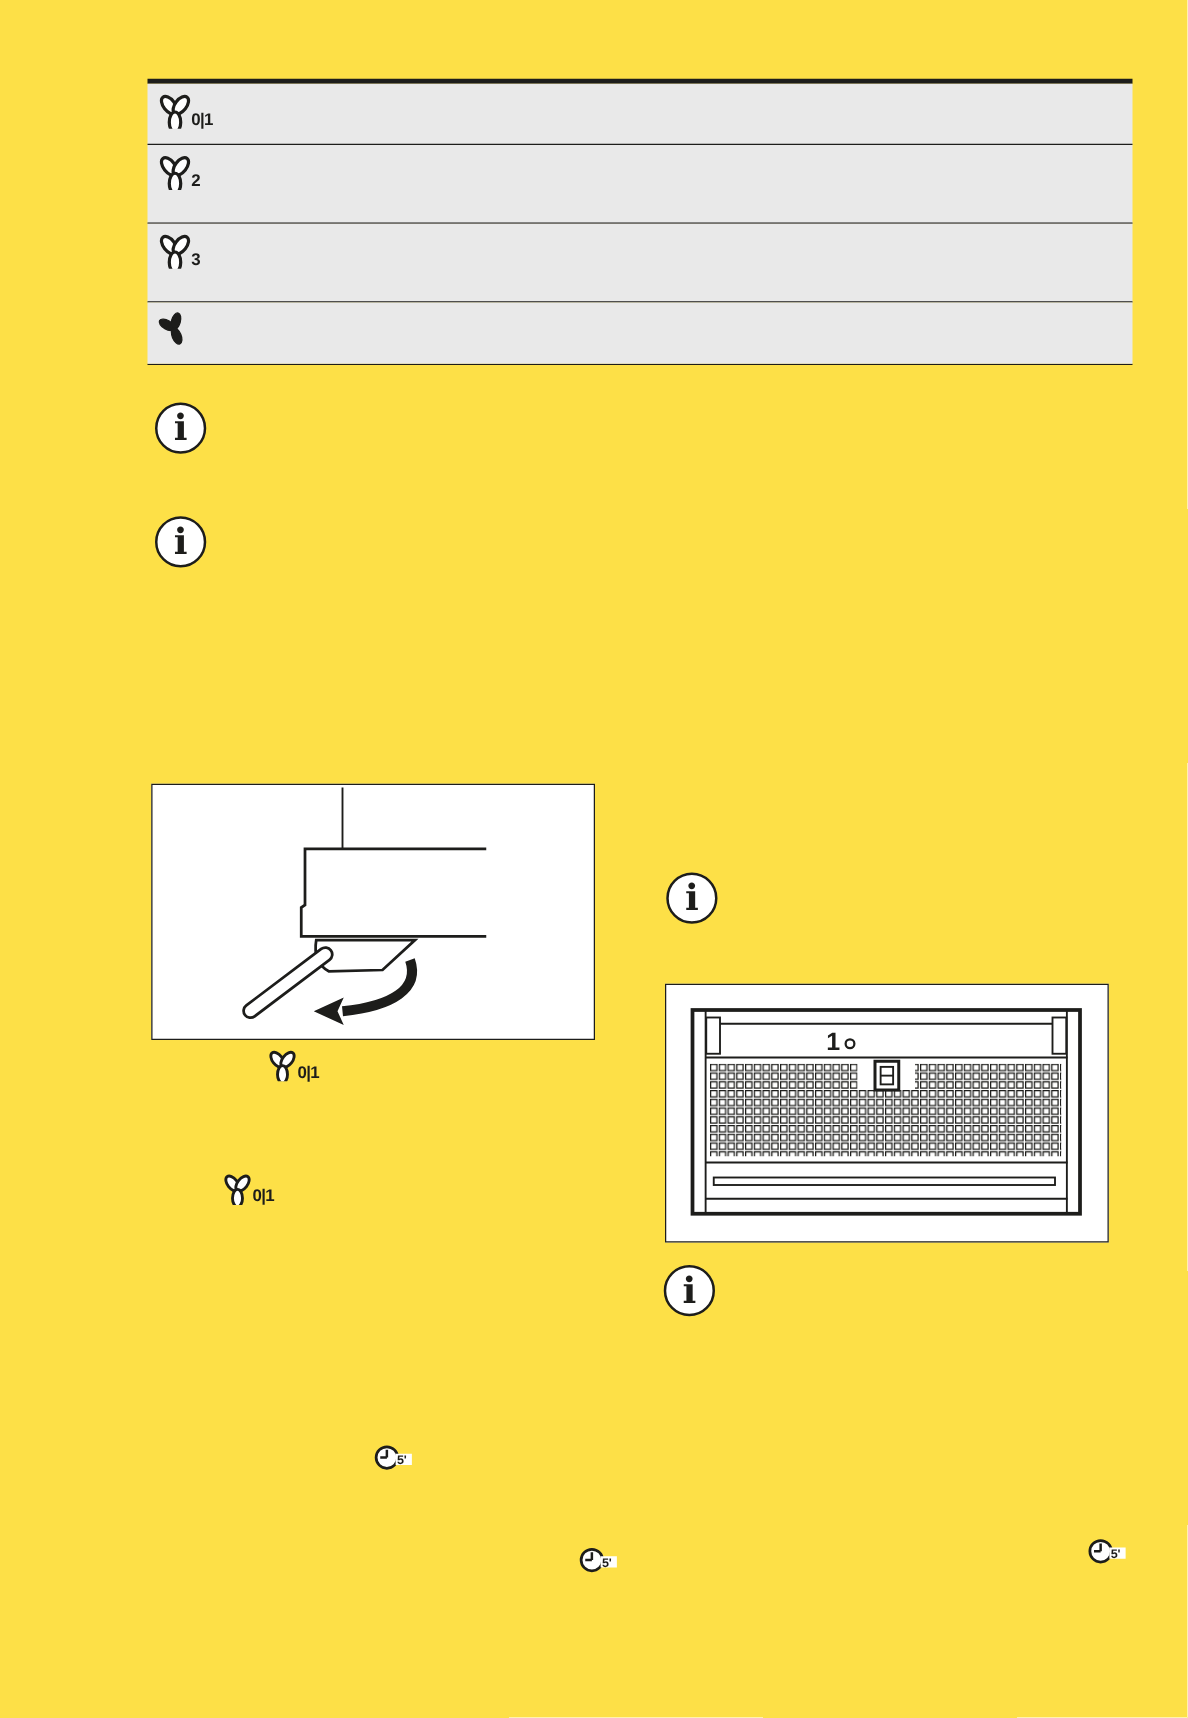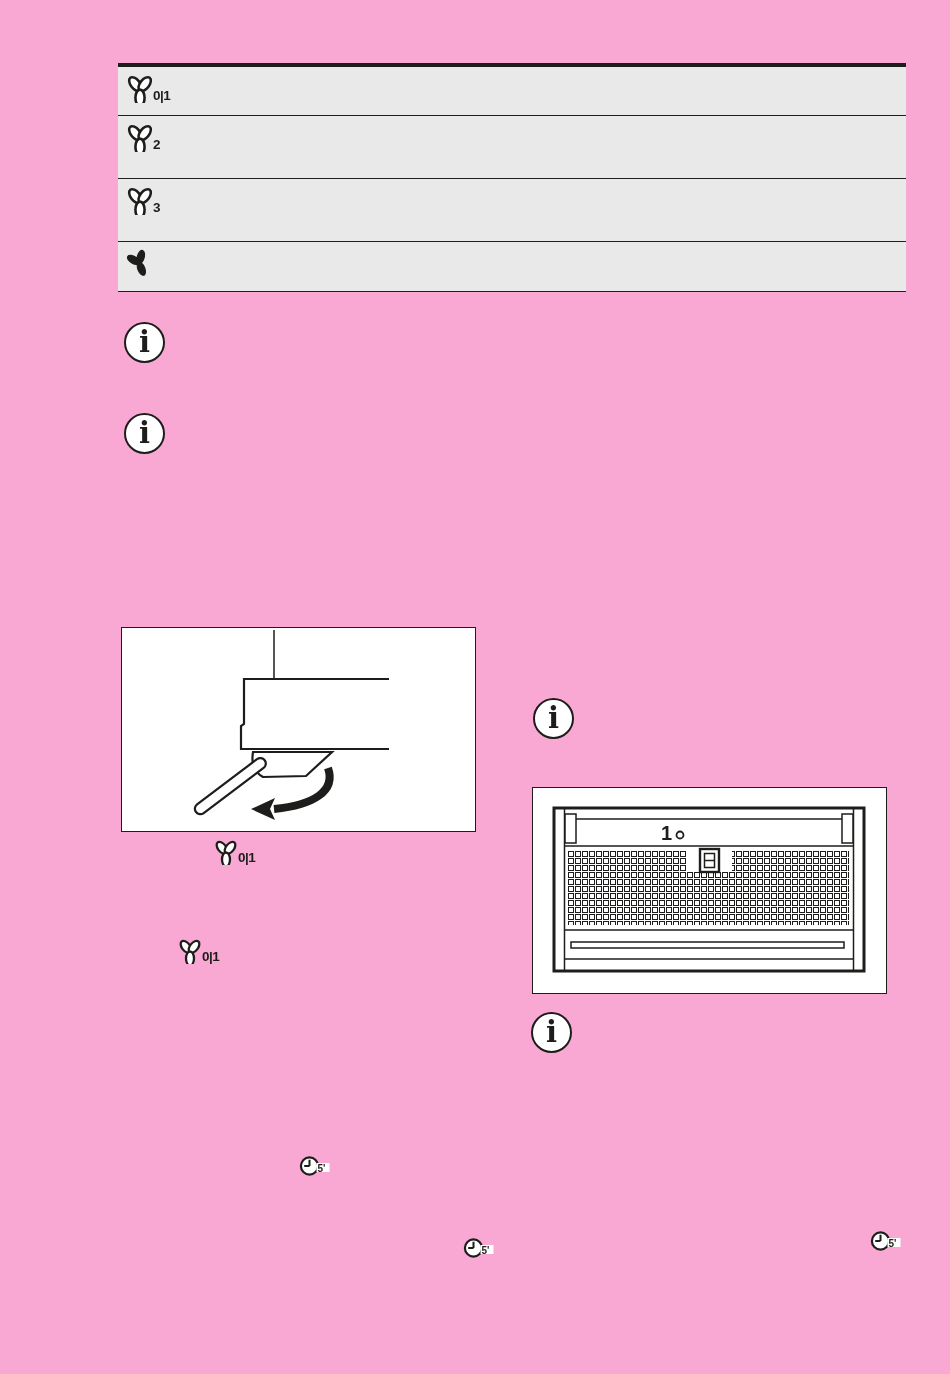--- a/index.html
+++ b/index.html
@@ -1,17 +1,17 @@
 <!DOCTYPE html>
 <html><head>
 <meta charset="utf-8">
 <style>
   html,body{margin:0;padding:0;background:#ffffff;}
   .page{
-    position:relative;width:950px;height:1374px;background:#f9a8d4;overflow:hidden;
+    position:relative;width:950px;height:1374px;background:#fde047;overflow:hidden;
     font-family:"Liberation Sans", sans-serif;color:#1d1d1b;
   }
   .abs{position:absolute;}
 
   
   .speed-table{
     left:118px;top:63px;width:788px;
     border-top:4px solid #1d1d1b;border-bottom:1.5px solid #1d1d1b;
   }
   .speed-row{

